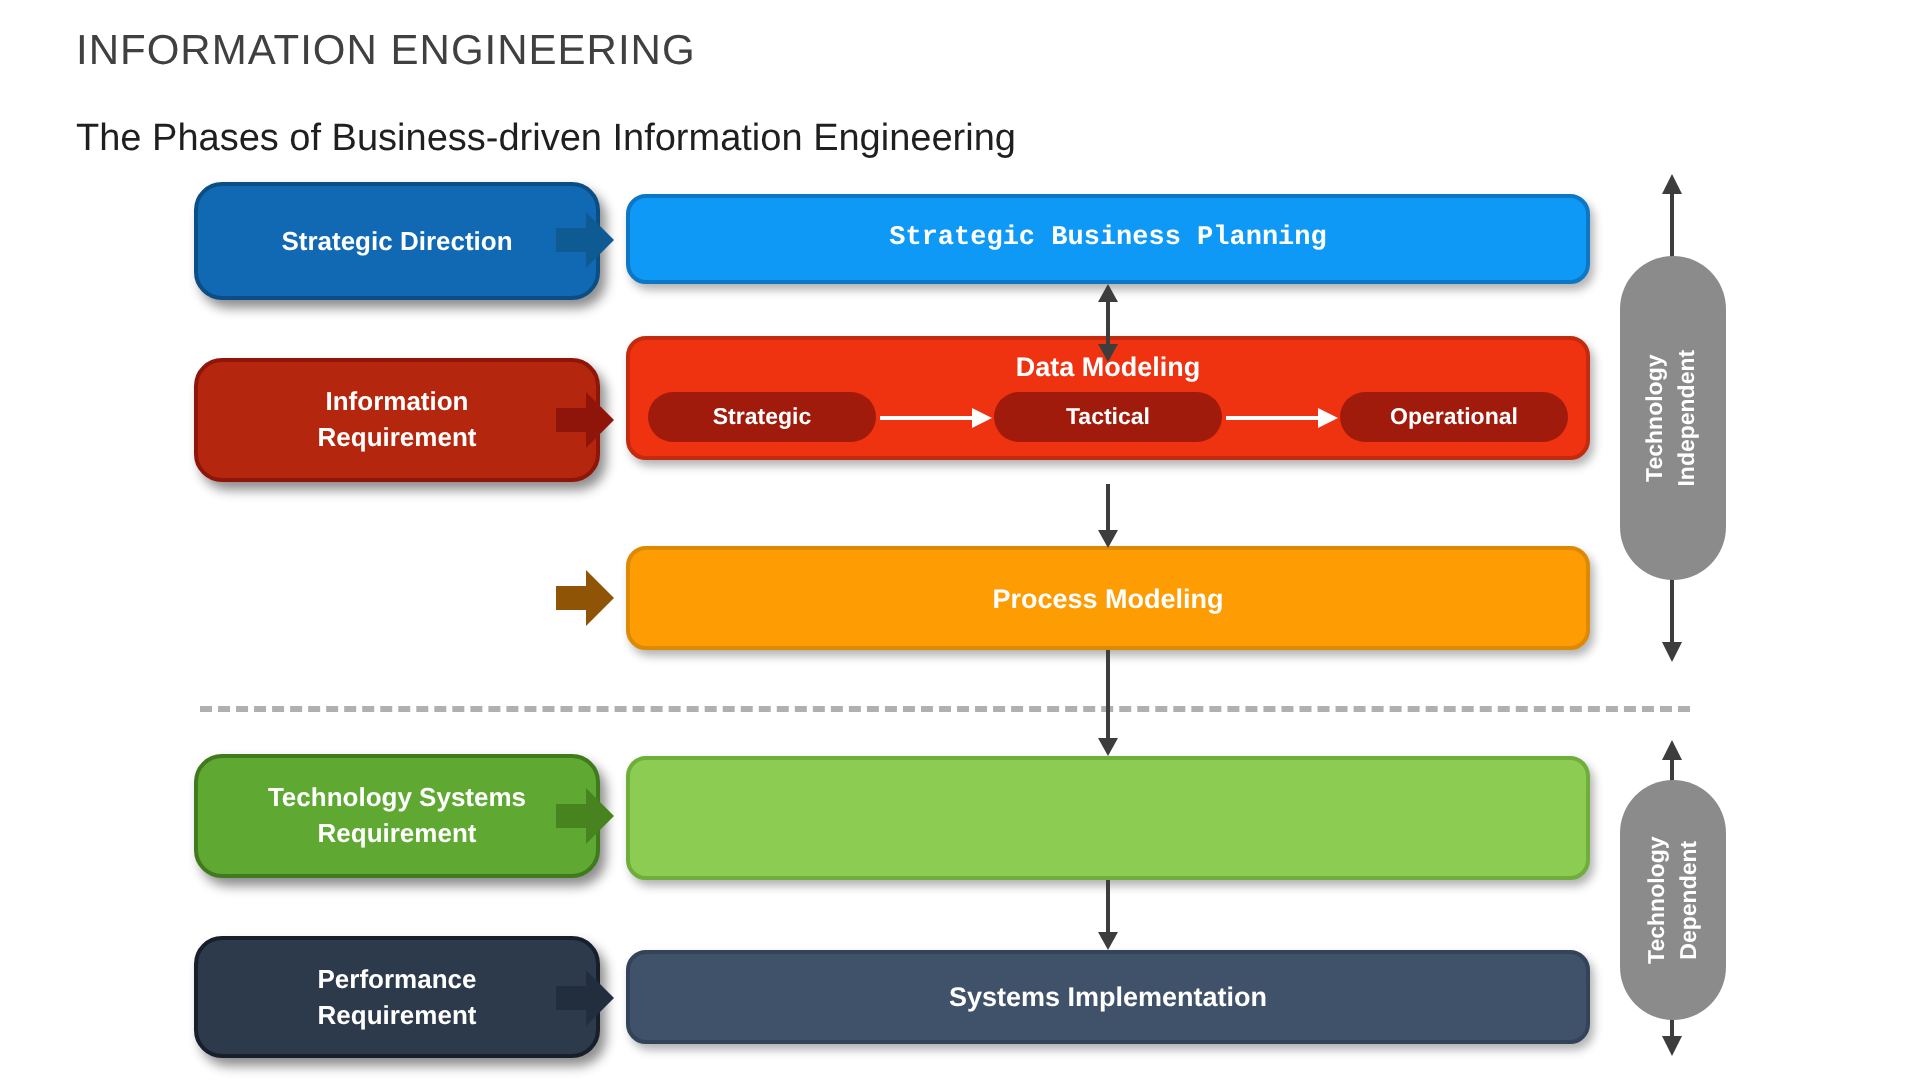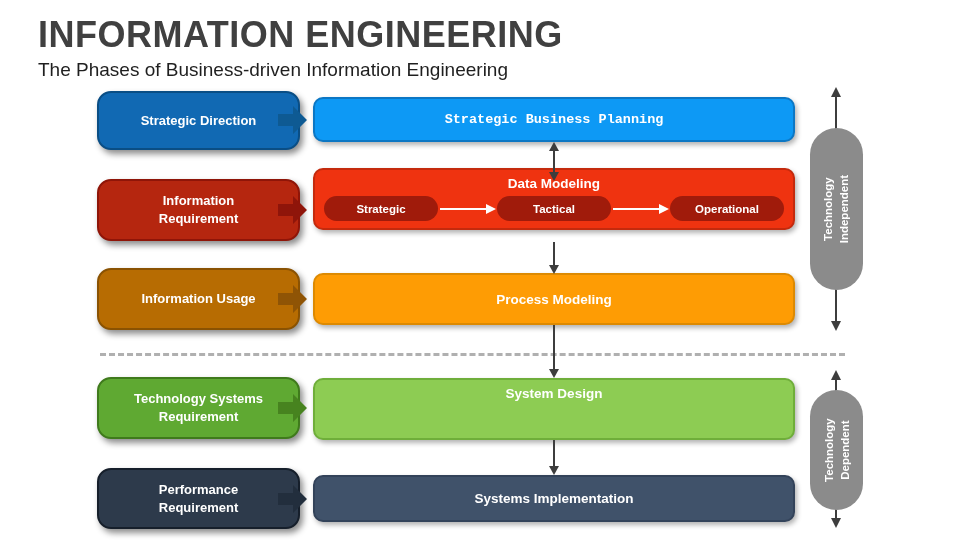--- a/index.html
+++ b/index.html
@@ -2,21 +2,21 @@
 <html style="--title-text: #404040; --subtitle-text: #1f1f1f; --box-text: #ffffff; --connector: #3d3d3d; --dashed-line: #b0b0b0; --pill-arrow: #ffffff; --capsule-bg: #8b8b8b; --capsule-text: #ffffff; --row1-left: #1169b3; --row1-left-border: #0a4e85; --row1-arrow: #0e5a93; --row1-right: #0d99f5; --row1-right-border: #0c77c4; --row2-left: #b5260f; --row2-left-border: #8f1508; --row2-arrow: #8f150a; --row2-right: #ef3310; --row2-right-border: #c42a0d; --row2-pill: #a01b0b; --row3-left: #b76c02; --row3-left-border: #8a5202; --row3-arrow: #8f5405; --row3-right: #fe9c04; --row3-right-border: #dd8a02; --row4-left: #5fa932; --row4-left-border: #3f7a1c; --row4-arrow: #47831f; --row4-right: #8dcc53; --row4-right-border: #6fae3a; --row4-pill: #6e9c43; --row5-left: #2d3a4b; --row5-left-border: #161f2b; --row5-arrow: #222e3d; --row5-right: #40526a; --row5-right-border: #33435a;"><head>
 <meta charset="utf-8">
 <style>
   html,body{margin:0;padding:0;background:#fff;}
   .canvas{
     position:relative;width:960px;height:540px;background:#fff;overflow:hidden;
     font-family:"Liberation Sans",sans-serif;
   }
   .page-title{
     position:absolute;left:38px;top:14px;margin:0;
-    font-size:36px;font-weight:700;letter-spacing:.5px;color:var(--title-text);
+    font-size:21px;font-weight:400;letter-spacing:.5px;color:var(--title-text);
   }
   .page-subtitle{
     position:absolute;left:38px;top:59px;
     font-size:19px;font-weight:400;color:var(--subtitle-text);text-align:right;
   }
   .left-box{
     position:absolute;left:97px;width:203px;box-sizing:border-box;
     display:flex;align-items:center;justify-content:center;text-align:center;
     border-radius:14px;padding:4px 25px;
     color:var(--box-text);font-size:13px;font-weight:700;line-height:1.35;
@@ -82,23 +82,20 @@
 
   <h1 class="page-title">INFORMATION ENGINEERING</h1>
   <div class="page-subtitle">The Phases of Business-driven Information Engineering</div>
 
   <div class="left-box lb1">
     <span>Strategic Direction</span>
   </div>
   <div class="left-box lb2">
     <span>Information Requirement</span>
   </div>
-  <div class="left-box lb3">
-    <span>Information Usage</span>
-  </div>
   <div class="left-box lb4">
     <span>Technology Systems Requirement</span>
   </div>
   <div class="left-box lb5">
     <span>Performance Requirement</span>
   </div>
 
   <svg class="chevron ch1" viewBox="0 0 30 30">
       <polygon points="0,9 15,9 15,1 29,15 15,29 15,21 0,21"></polygon>
     </svg>
@@ -134,21 +131,20 @@
       </svg>
       <div class="pill pill-red">Operational</div>
     </div>
   </div>
 
   <div class="right-box rb3 rb-center">
     <span>Process Modeling</span>
   </div>
 
   <div class="right-box rb4">
-    <div class="rb-title">System Design</div>
   </div>
 
   <div class="right-box rb5 rb-center">
     <span>Systems Implementation</span>
   </div>
 
   <div class="dashed-line"></div>
 
   <svg class="overlay connector" width="960" height="540">
     <g>

